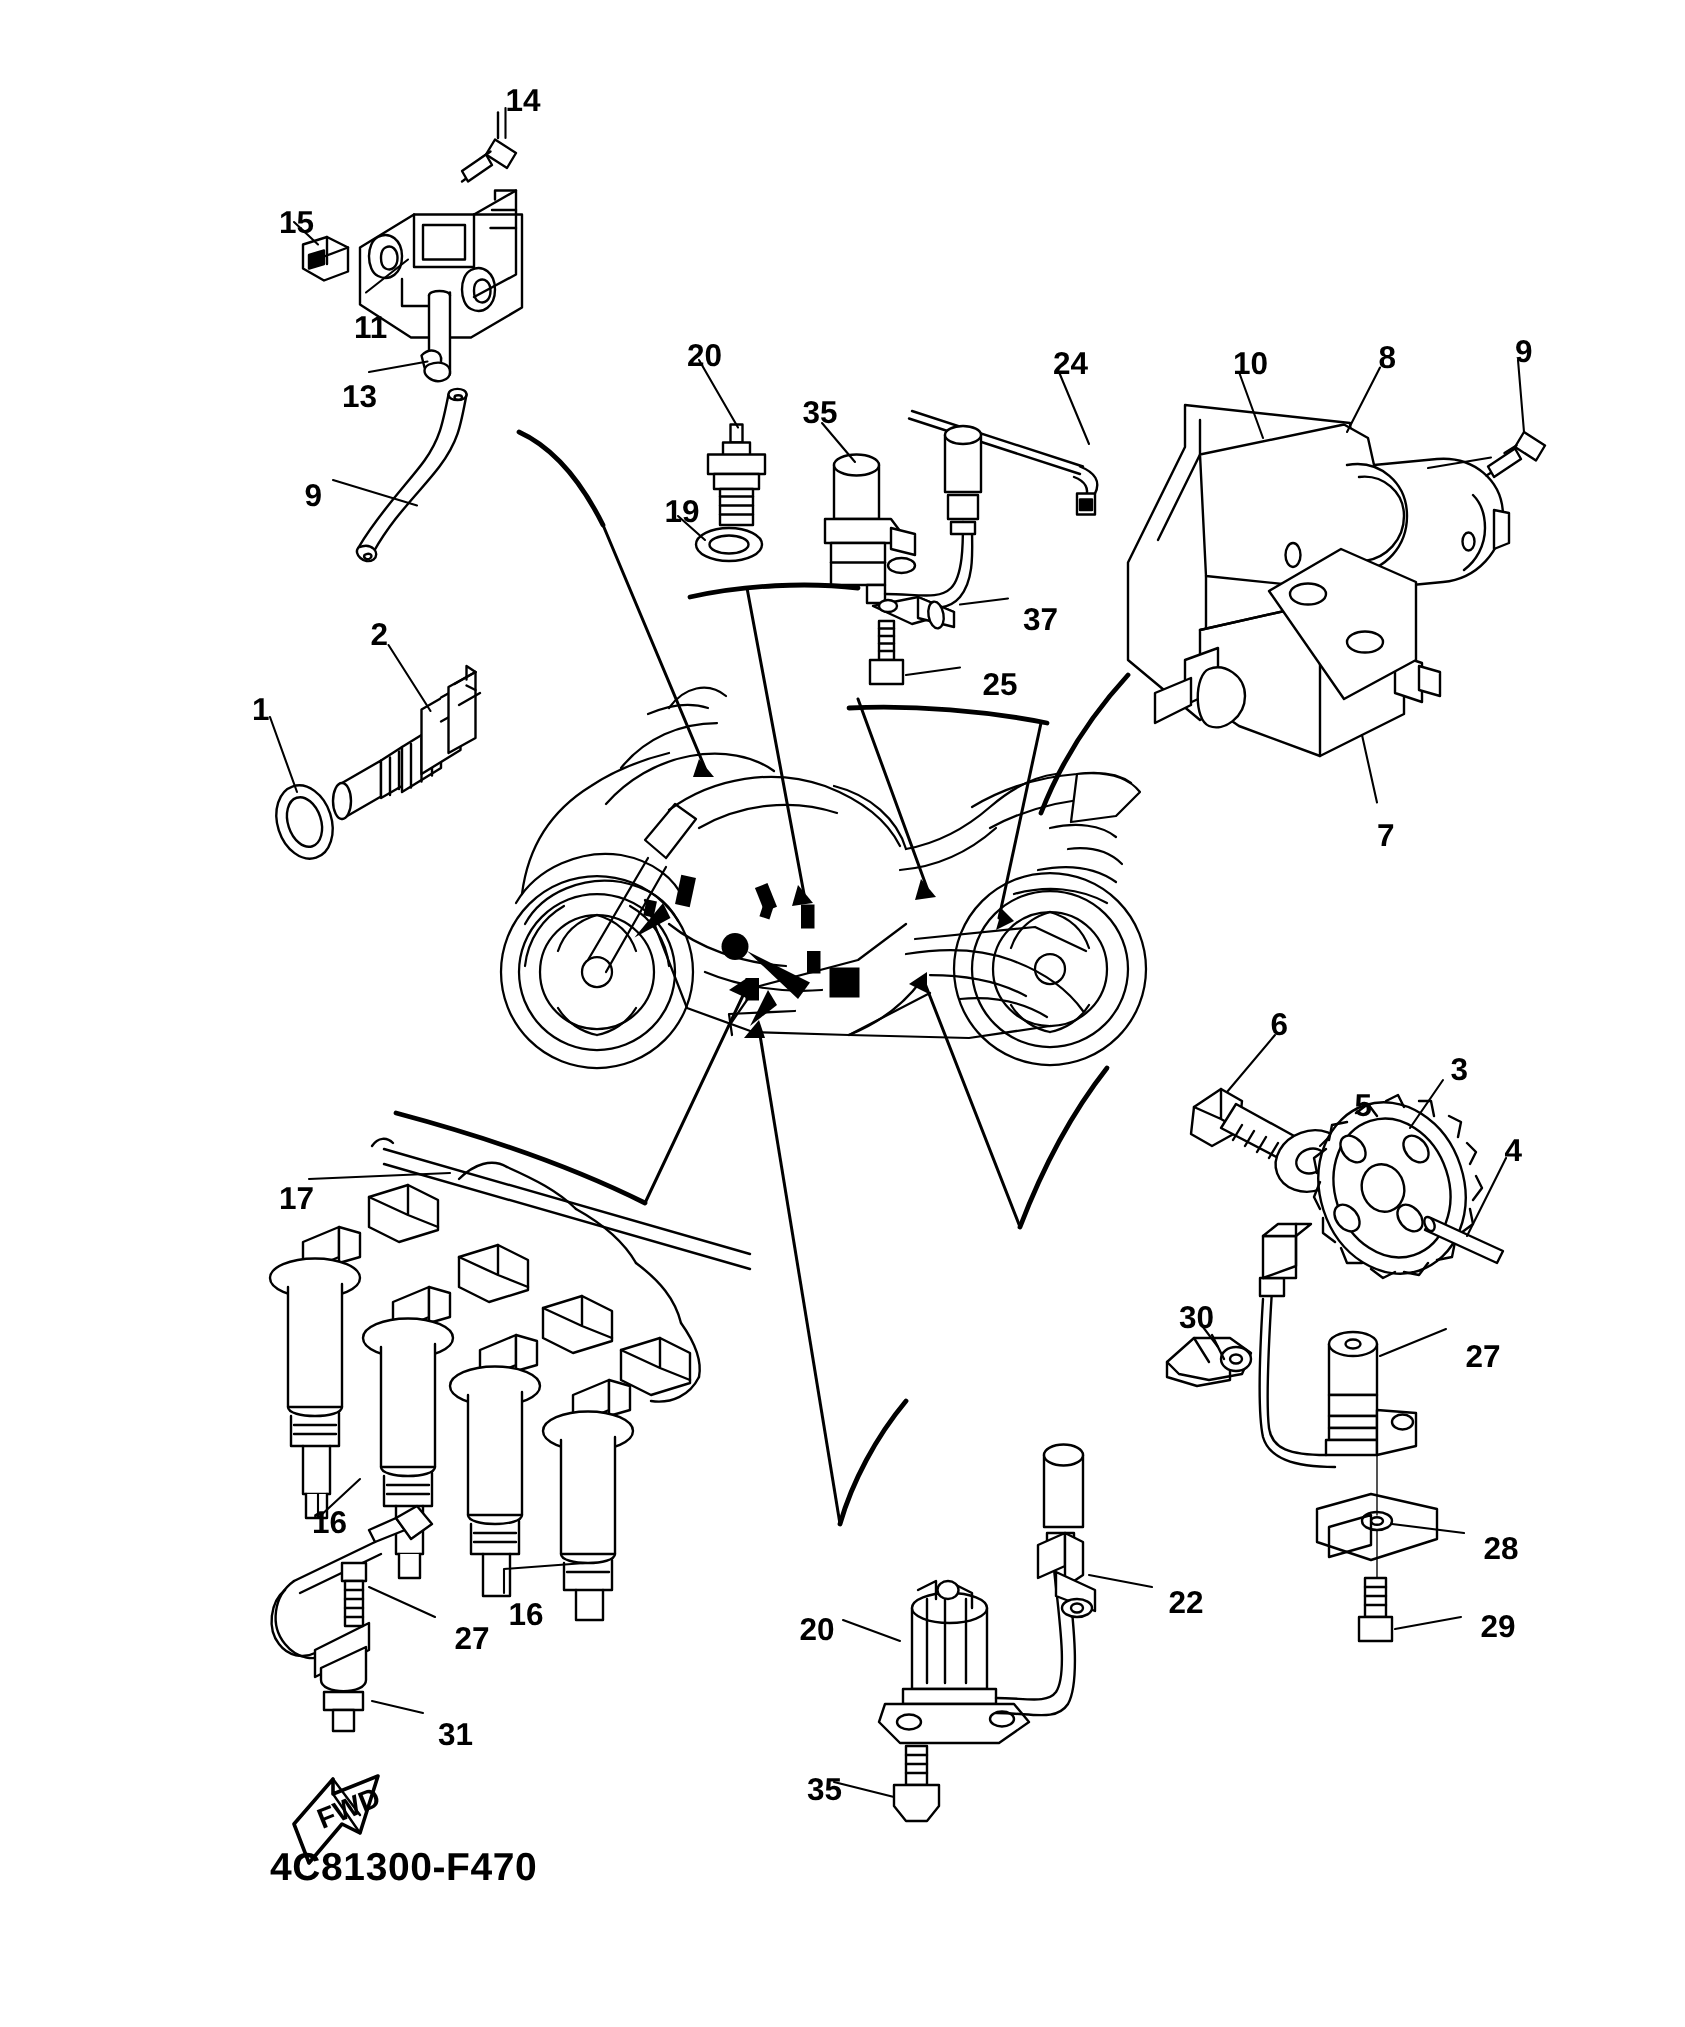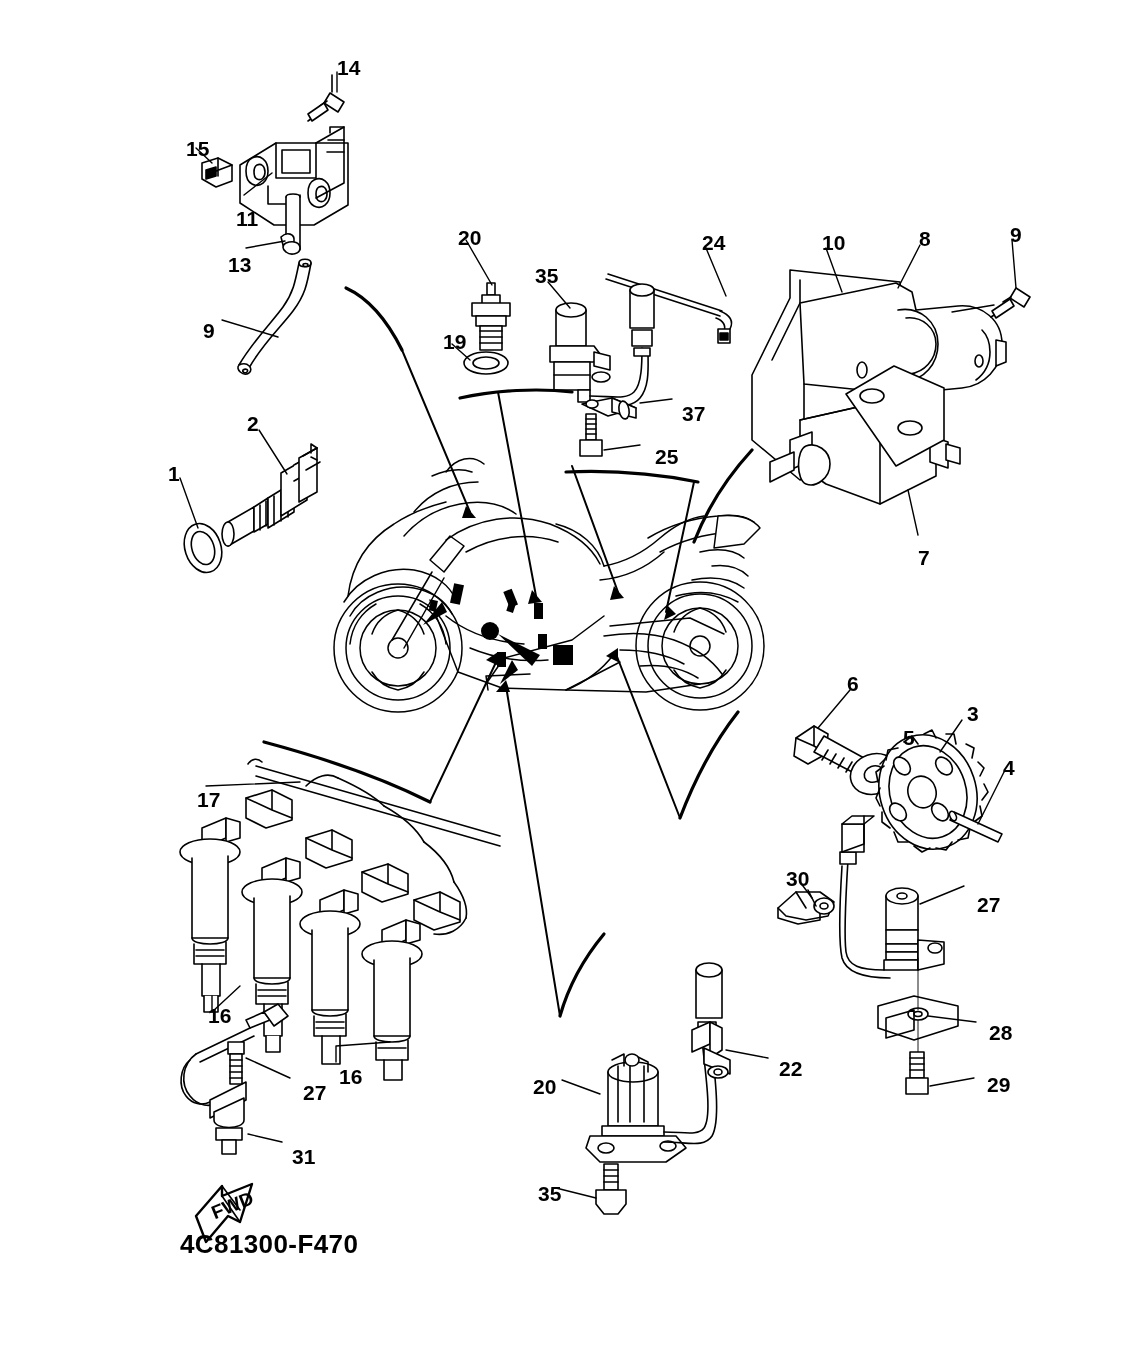--- a/index.html
+++ b/index.html
@@ -525,21 +525,21 @@
 <div class="cal" style="left:919px;top:228px">8</div>
 <div class="cal" style="left:1010px;top:224px">9</div>
 <div class="cal" style="left:822px;top:232px">10</div>
 <div class="cal" style="left:236px;top:208px">11</div>
 <div class="cal" style="left:203px;top:320px">9</div>
 <div class="cal" style="left:228px;top:254px">13</div>
 <div class="cal" style="left:337px;top:57px">14</div>
 <div class="cal" style="left:186px;top:138px">15</div>
 <div class="cal" style="left:208px;top:1005px">16</div>
 <div class="cal" style="left:339px;top:1066px">16</div>
-<div class="cal" style="left:197px;top:789px">17</div>
+<div class="cal" style="left:186px;top:789px">17</div>
 <div class="cal" style="left:458px;top:227px">20</div>
 <div class="cal" style="left:443px;top:331px">19</div>
 <div class="cal" style="left:533px;top:1076px">20</div>
 <div class="cal" style="left:538px;top:1183px">35</div>
 <div class="cal" style="left:779px;top:1058px">22</div>
 <div class="cal" style="left:535px;top:265px">35</div>
 <div class="cal" style="left:702px;top:232px">24</div>
 <div class="cal" style="left:655px;top:446px">25</div>
 <div class="cal" style="left:682px;top:403px">37</div>
 <div class="cal" style="left:977px;top:894px">27</div>

